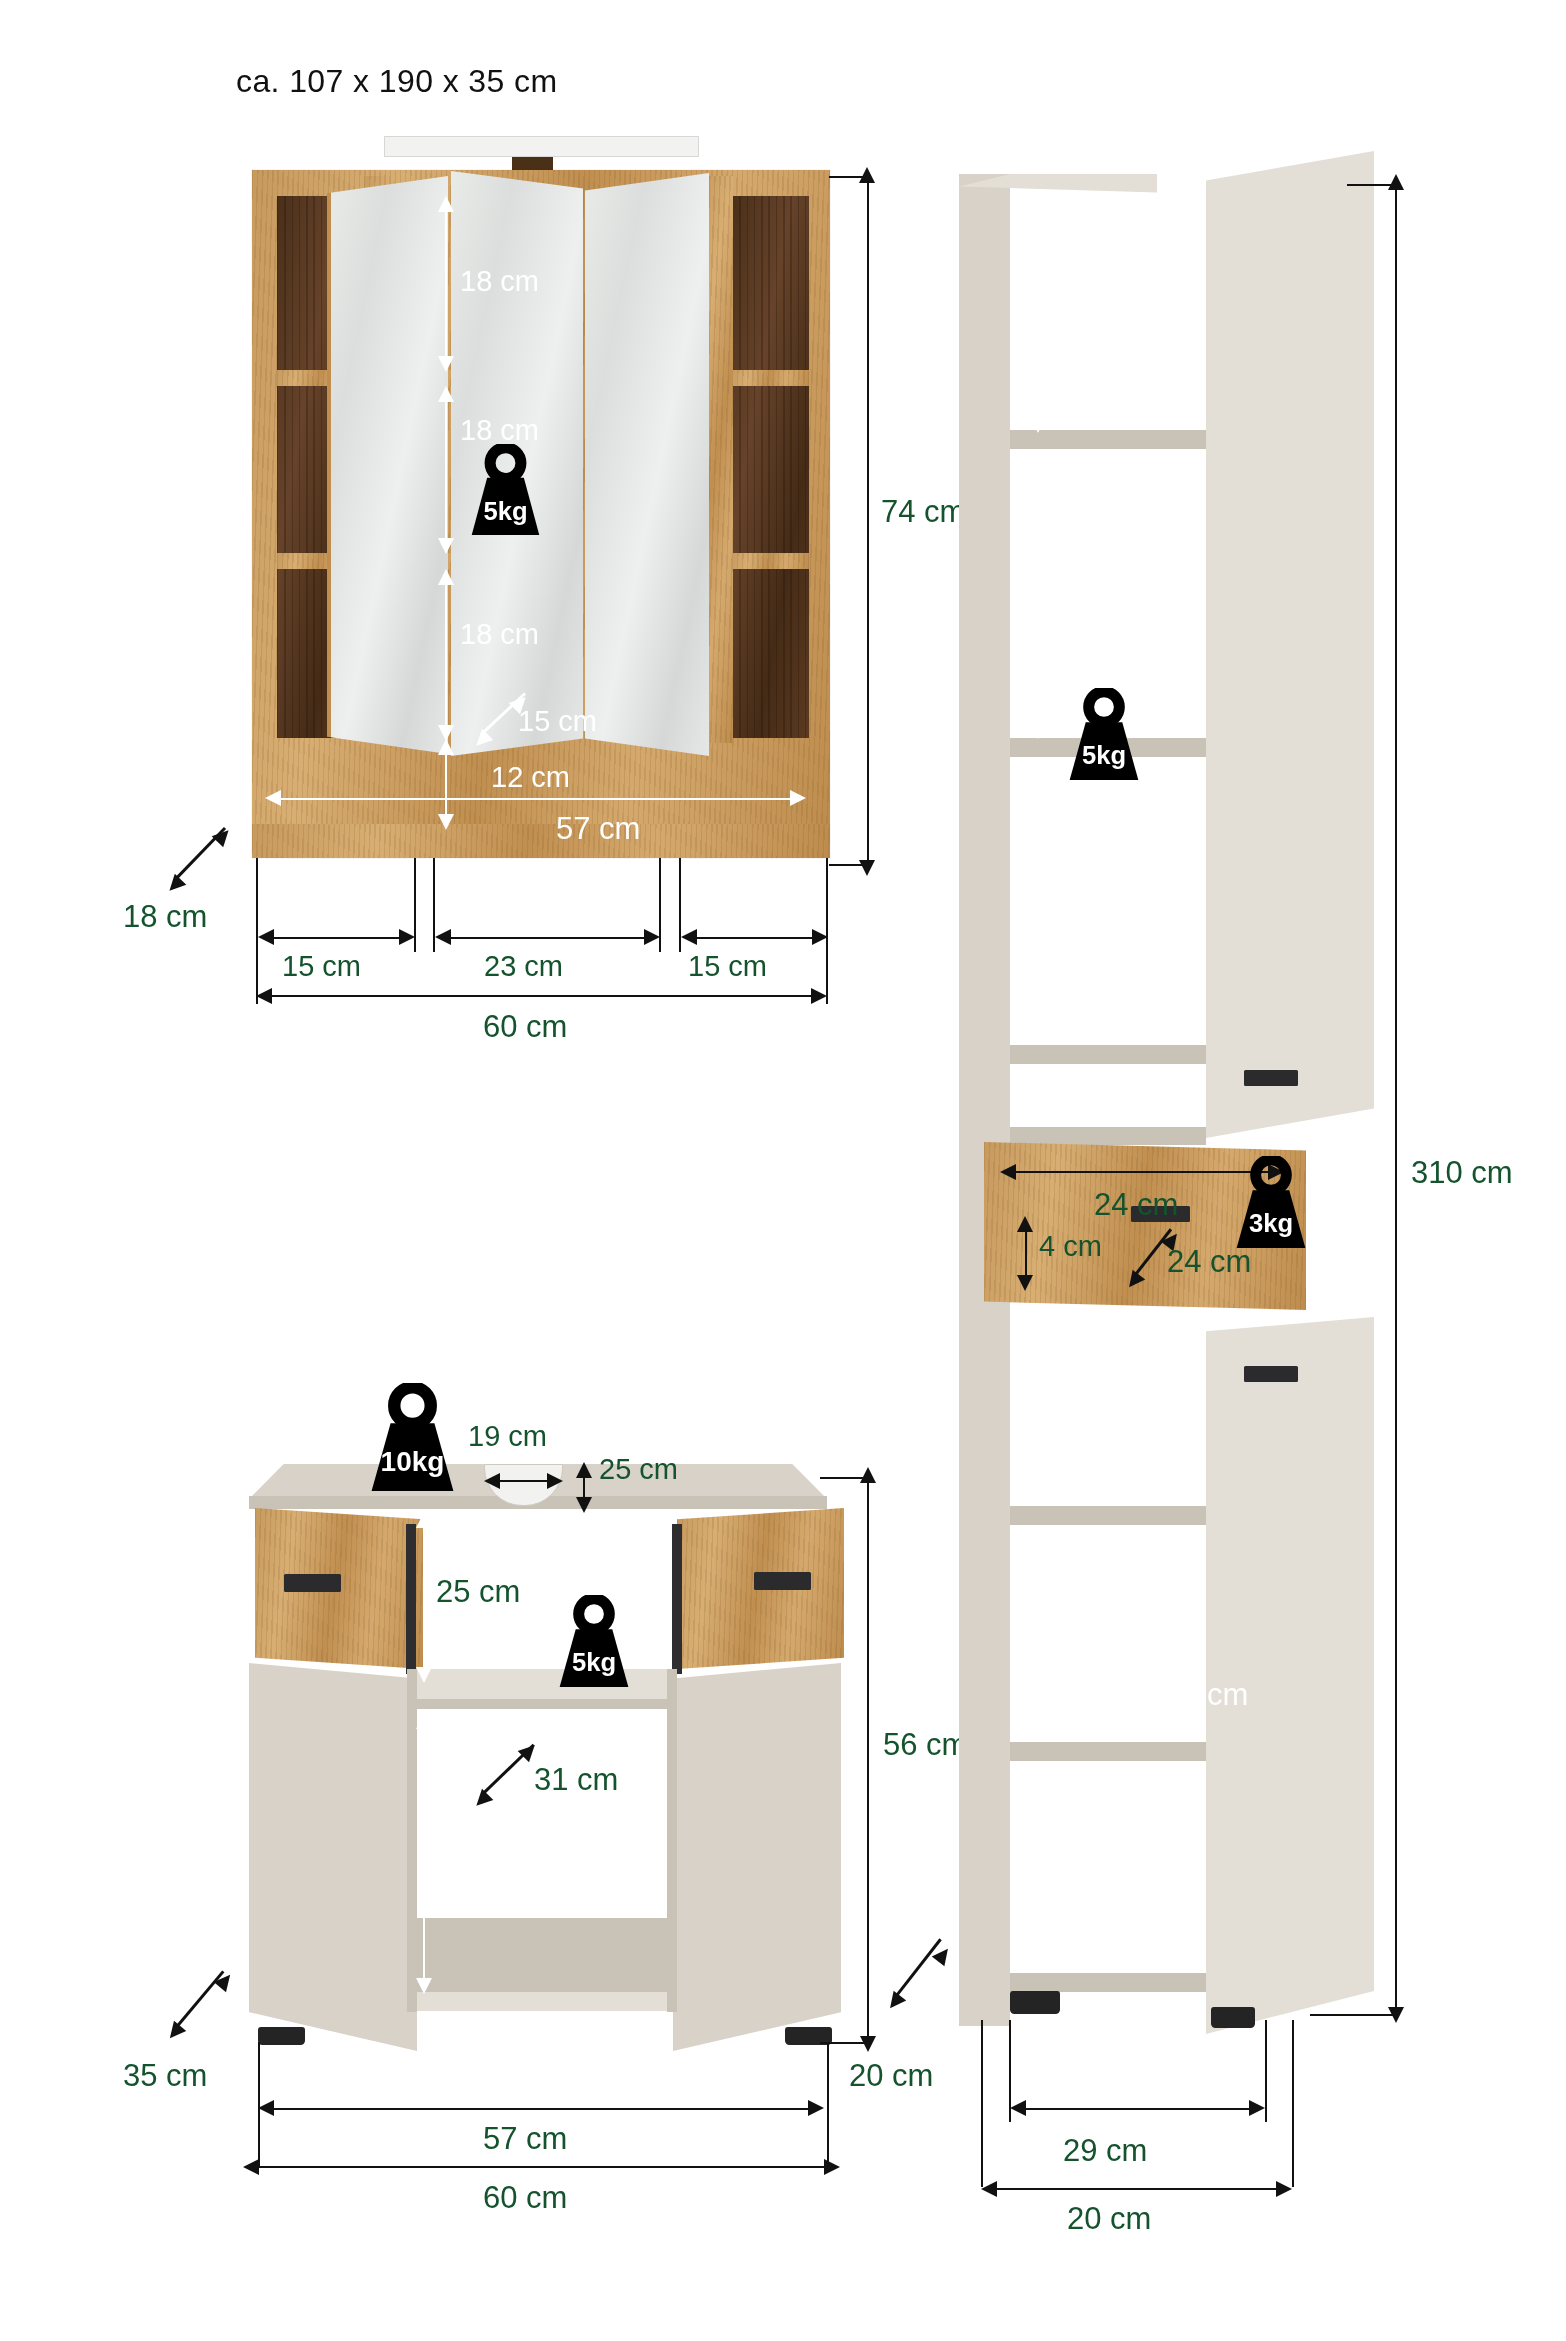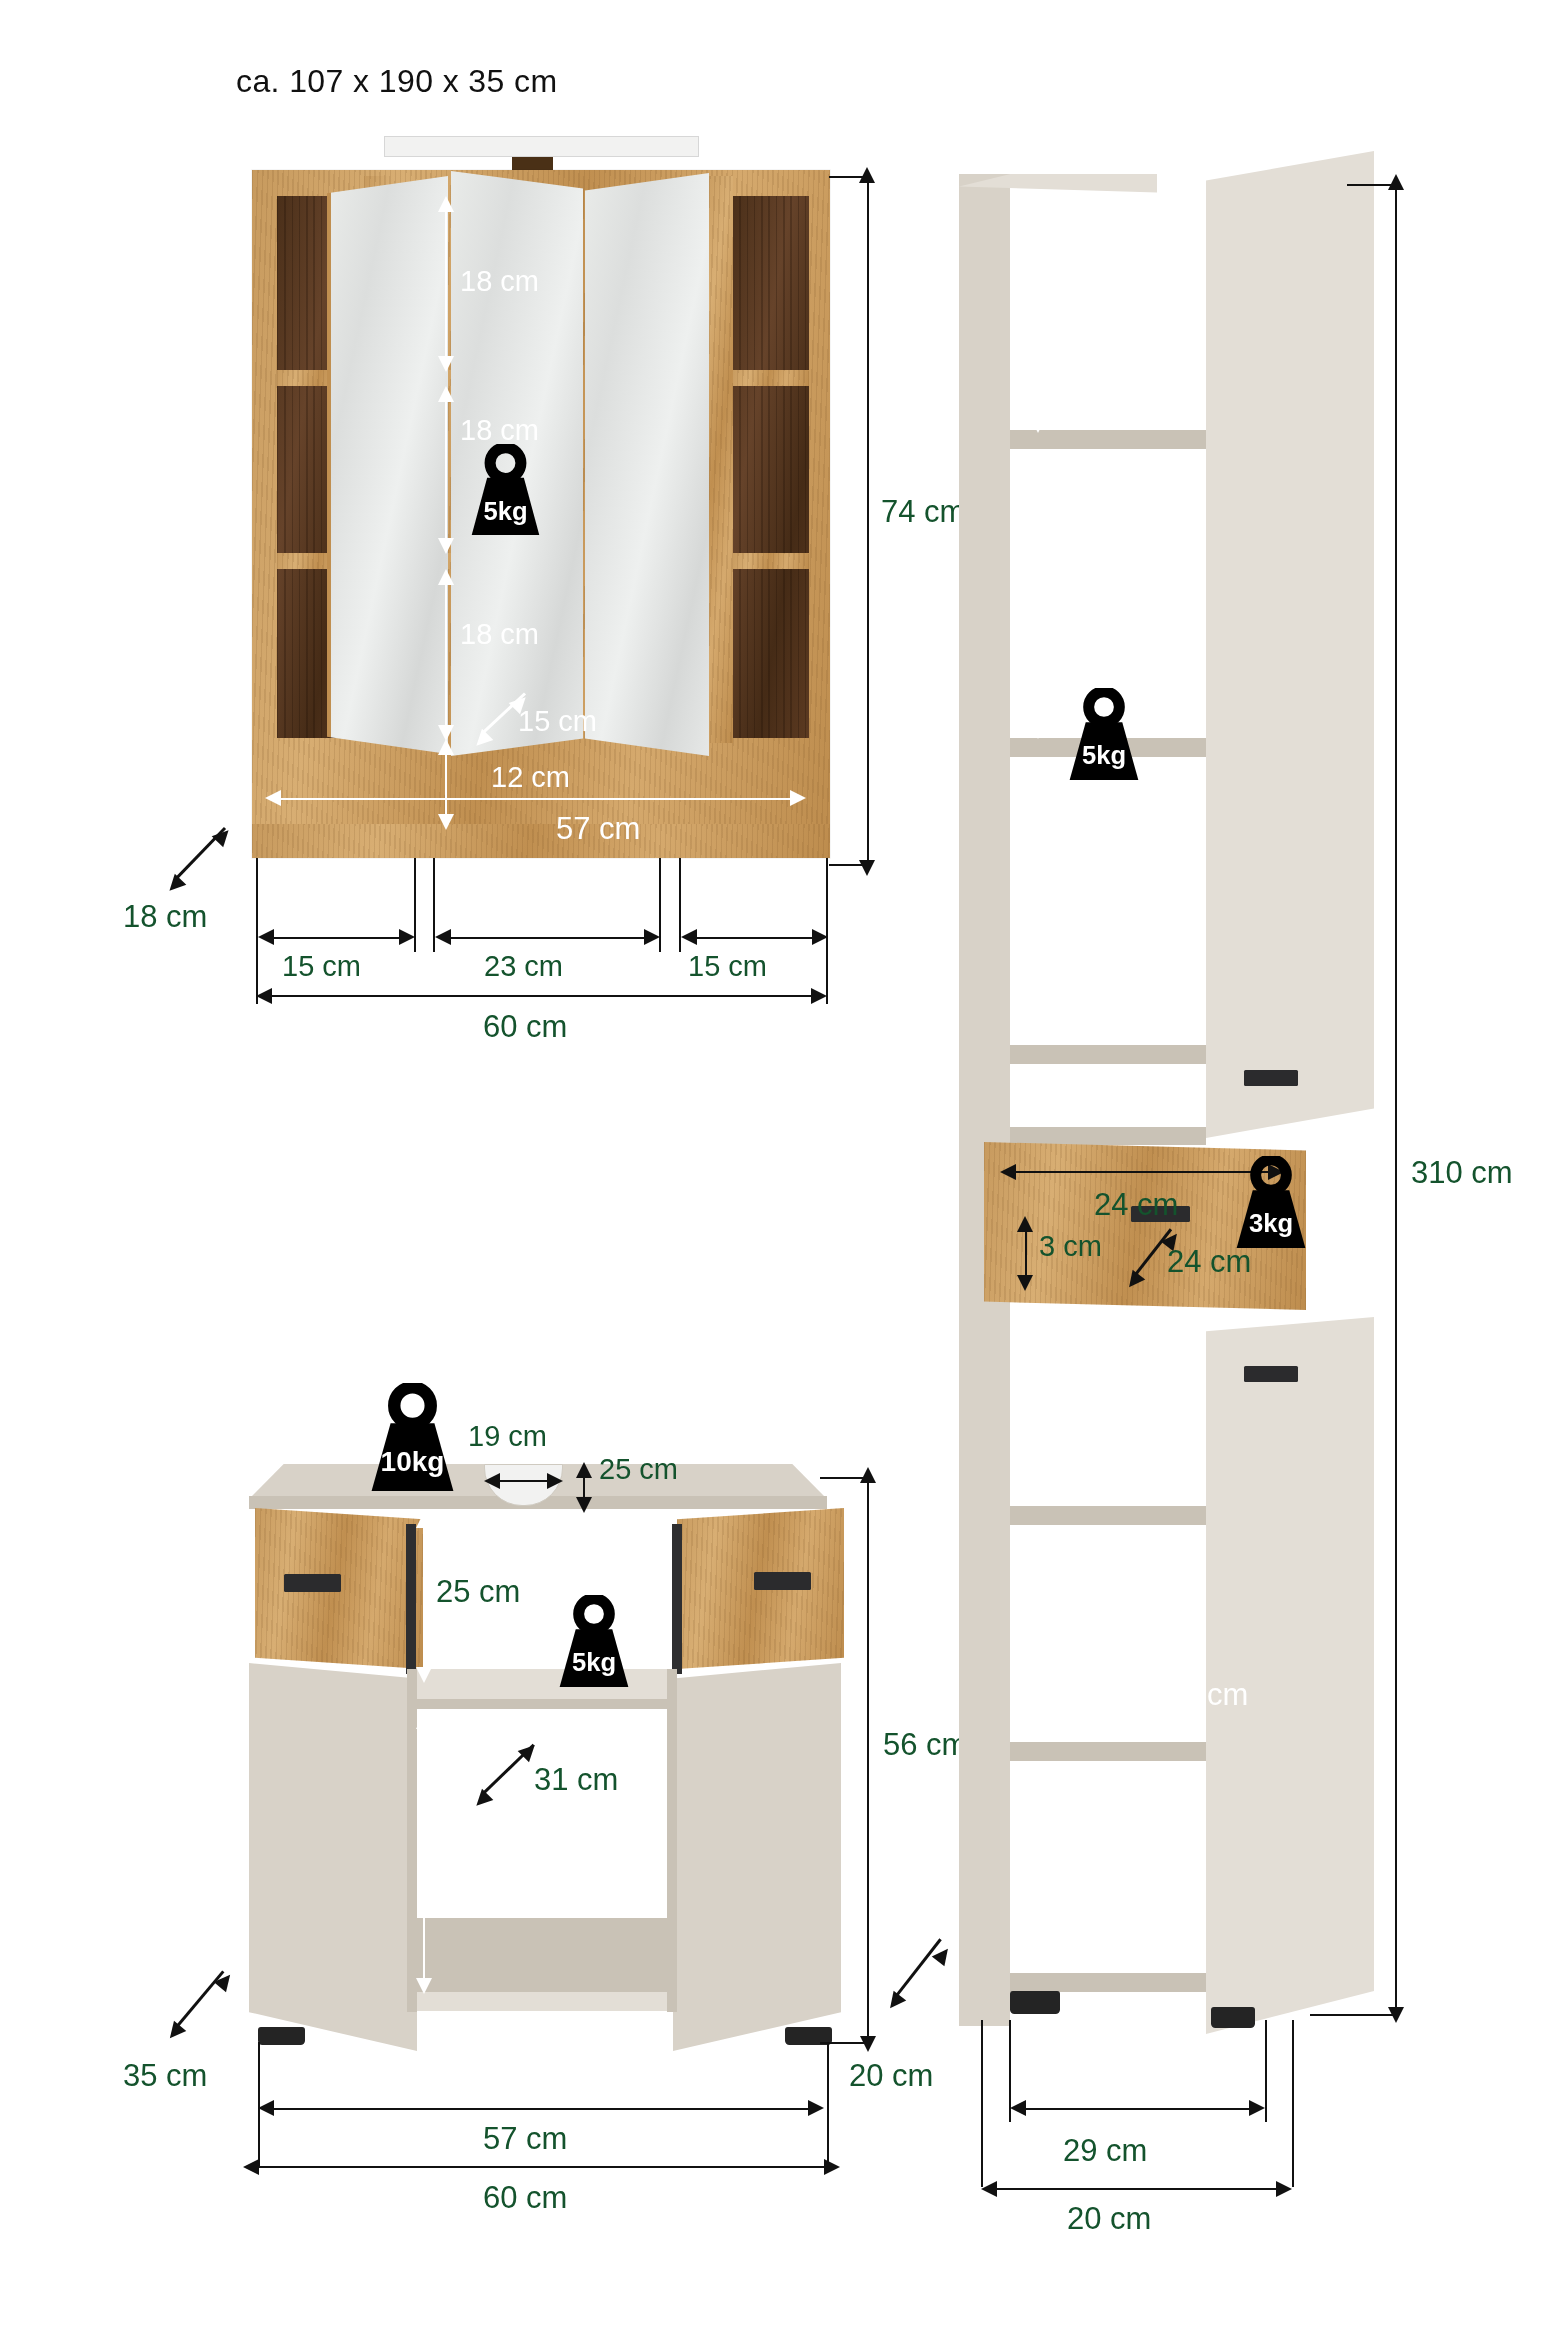--- a/index.html
+++ b/index.html
@@ -362,21 +362,21 @@
     <div class="lbl lbl-w t-dimL" style="left:1055px; top:911px;">31 cm</div>
 
     <div class="dline hline" style="left:1014px; top:1171px; width:258px;"></div>
     <div class="arw arw-l" style="left:1000px; top:1164px;"></div>
     <div class="arw arw-r" style="left:1268px; top:1164px;"></div>
     <div class="lbl lbl-b t-dimL" style="left:1094px; top:1187px;">24 cm</div>
 
     <div class="dline vline" style="left:1025px; top:1230px; height:50px;"></div>
     <div class="arw arw-u" style="left:1017px; top:1216px;"></div>
     <div class="arw arw-d" style="left:1017px; top:1275px;"></div>
-    <div class="lbl lbl-b t-dim" style="left:1039px; top:1230px;">3 cm</div>
+    <div class="lbl lbl-b t-dim" style="left:1039px; top:1230px;">4 cm</div>
 
     <div class="diag" style="left:1133px; top:1277px; width:61px; transform:rotate(-52deg);">
       <div class="bar" style="width:61px;"></div>
     </div>
     <div class="arw arw-u" style="left:1164px; top:1232px; transform:rotate(38deg);"></div>
     <div class="arw arw-d" style="left:1126px; top:1273px; transform:rotate(38deg);"></div>
     <div class="lbl lbl-b t-dimL" style="left:1167px; top:1244px;">24 cm</div>
 
     <div class="weight" style="left:1230px; top:1156px; width:82px; height:95px;">
       <svg width="82" height="95" viewBox="0 0 112 130">

